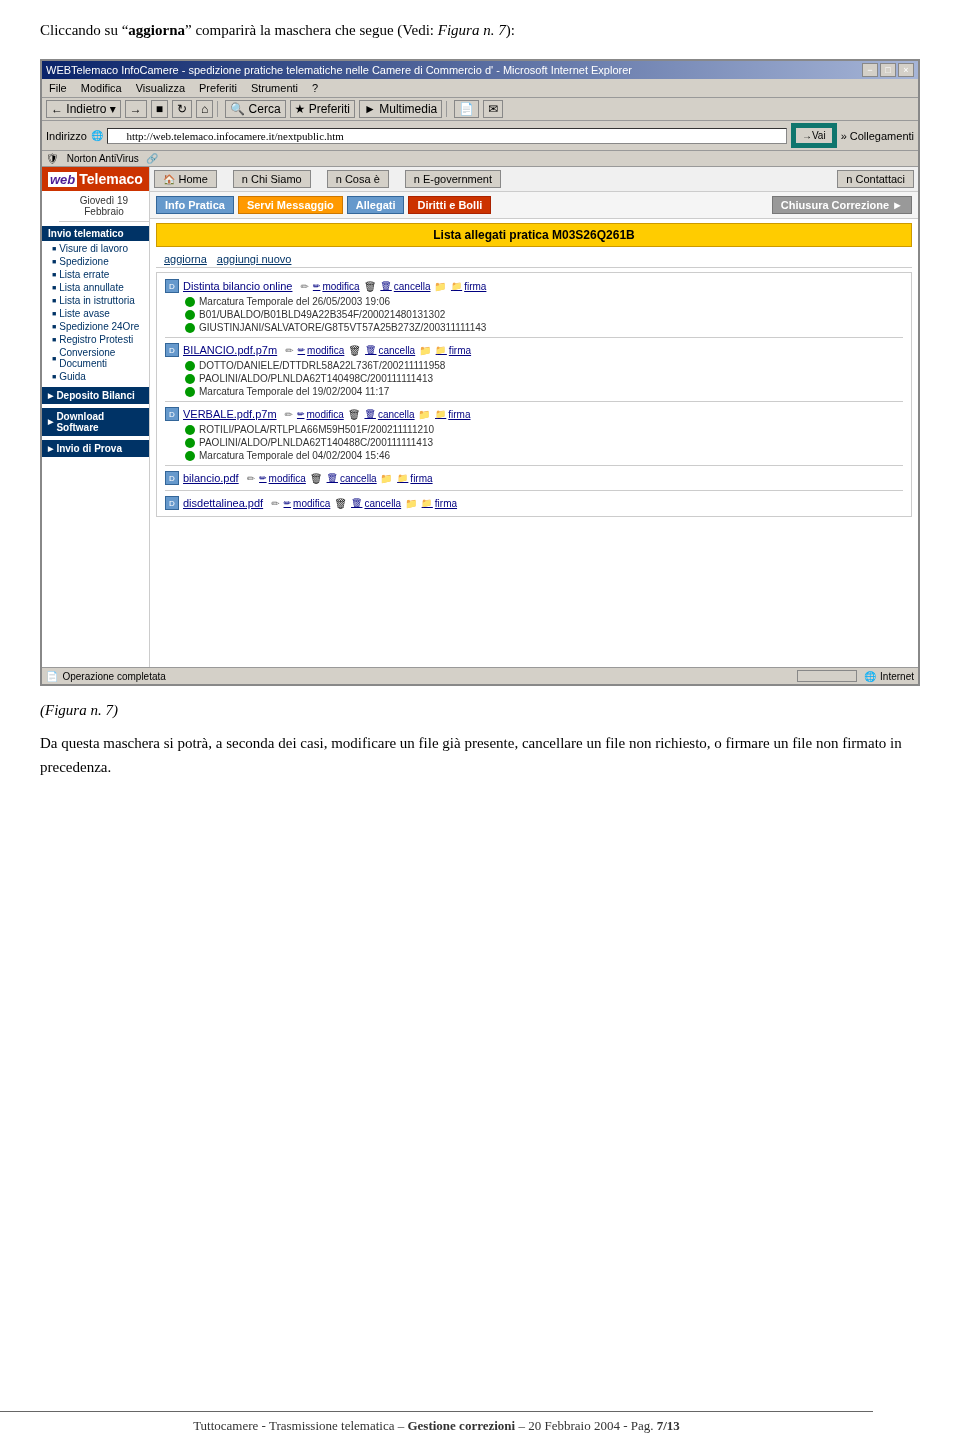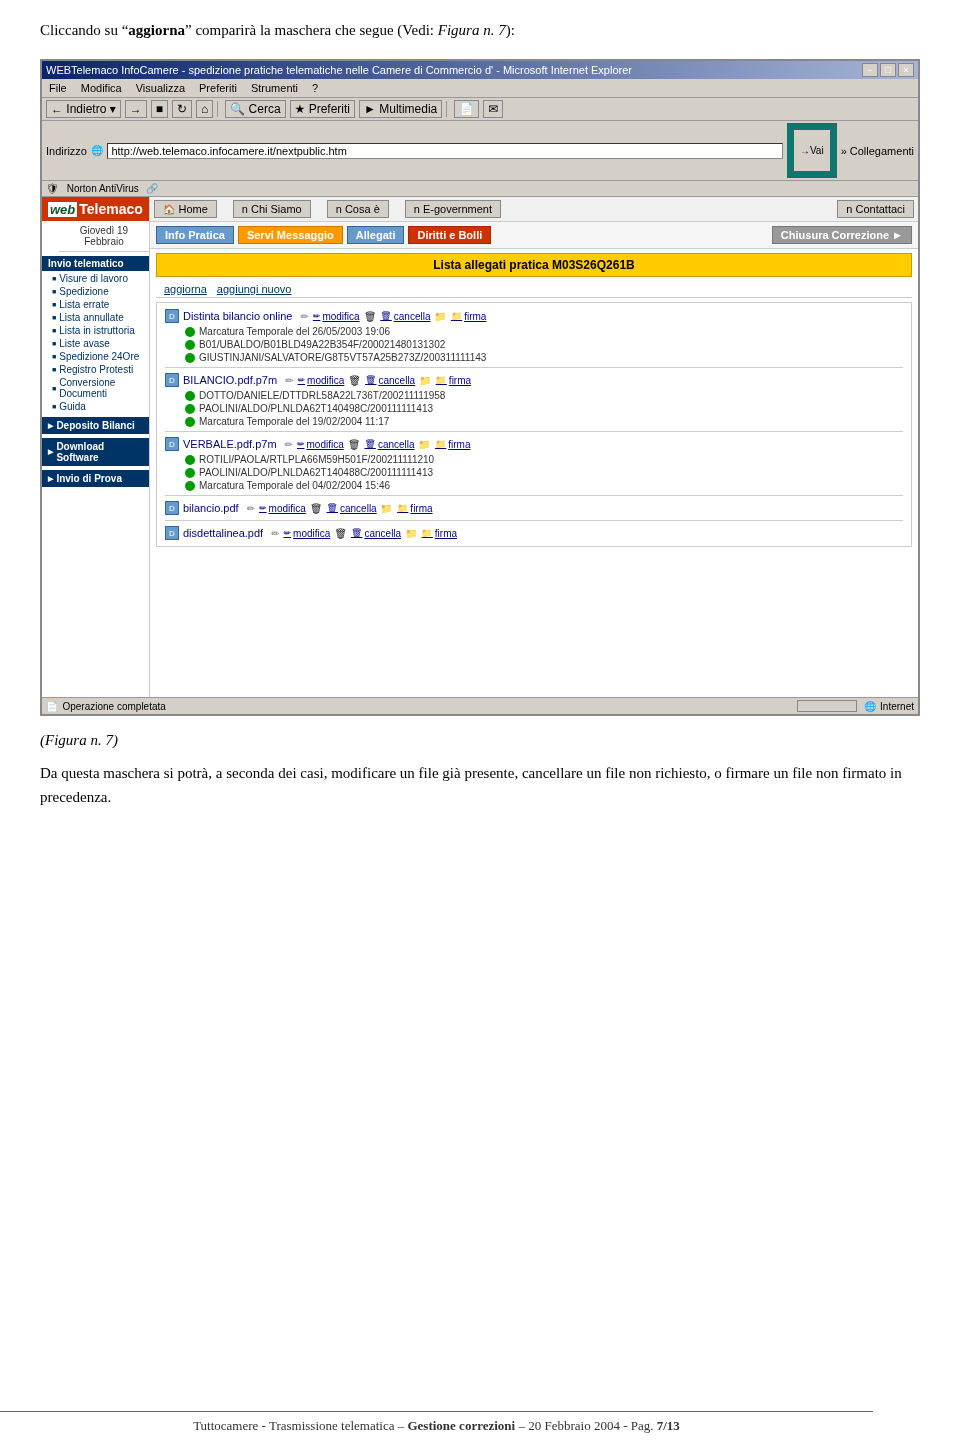--- a/index.html
+++ b/index.html
@@ -93,27 +93,28 @@
       display: flex;
       align-items: center;
       gap: 4px;
       border-bottom: 1px solid #999;
       font-size: 11px;
     }
     .address-input {
       flex: 1;
       background: white;
       border: 1px inset #888;
-      padding: 1px 3px;
-      font-size: 11px;
+      padding: 1px 18px;
+      font-size: 11px;
+      font-family: Liberation Serif, serif;
     }
     .address-go-btn {
       background: #d4d0c8;
-      border: 7px solid #0f766e;
-      padding: 15px 6px;
+      border: 5px solid #0f766e;
+      padding: 2px 6px;
       font-size: 10px;
       cursor: pointer;
     }
 
     .links-bar {
       background: #d4d0c8;
       padding: 2px 4px;
       display: flex;
       align-items: center;
       gap: 8px;
@@ -139,21 +140,21 @@
     .sidebar-logo {
       background: #cc3300;
       padding: 4px 6px;
       display: flex;
       align-items: center;
       gap: 2px;
     }
     .logo-web {
       font-size: 13px;
       font-weight: bold;
-      color: #14532d;
+      color: #4c1d95;
       background: white;
       padding: 0 2px;
       font-style: italic;
     }
     .logo-telemaco {
       font-size: 14px;
       font-weight: bold;
       color: white;
       font-family: Arial, sans-serif;
     }
@@ -326,20 +327,21 @@
       display: inline-flex;
       align-items: center;
       justify-content: center;
       font-size: 8px;
       color: white;
       flex-shrink: 0;
     }
 
     .file-link {
       color: #000080;
+      text-decoration: underline;
       cursor: pointer;
       font-size: 11px;
     }
 
     .file-action {
       color: #000080;
       text-decoration: underline;
       cursor: pointer;
       font-size: 10px;
       display: flex;

